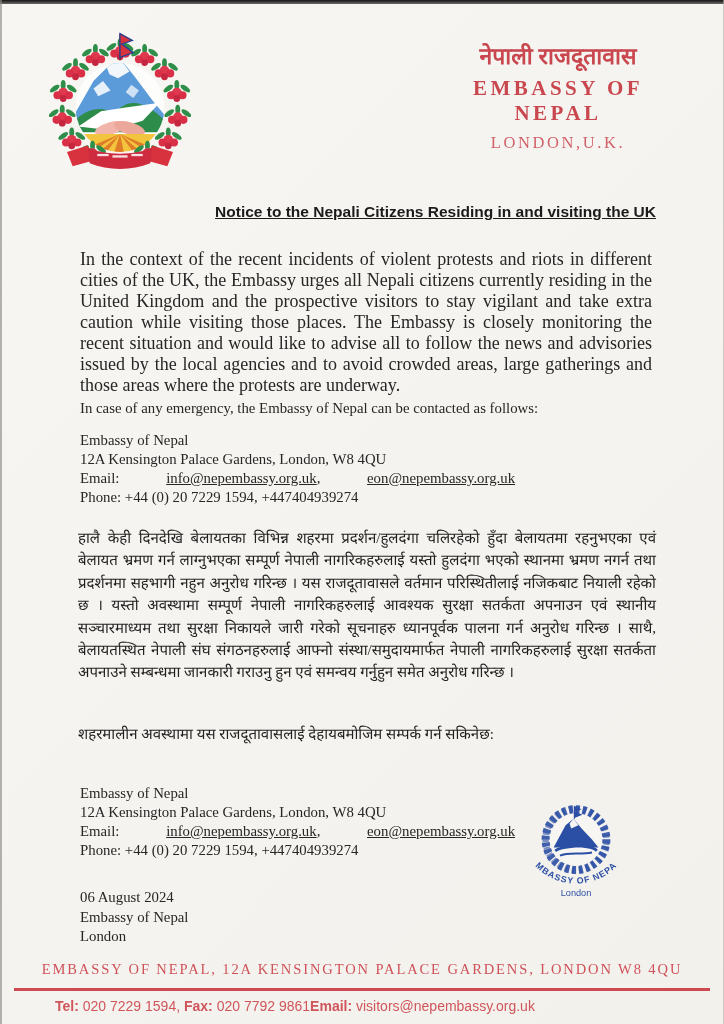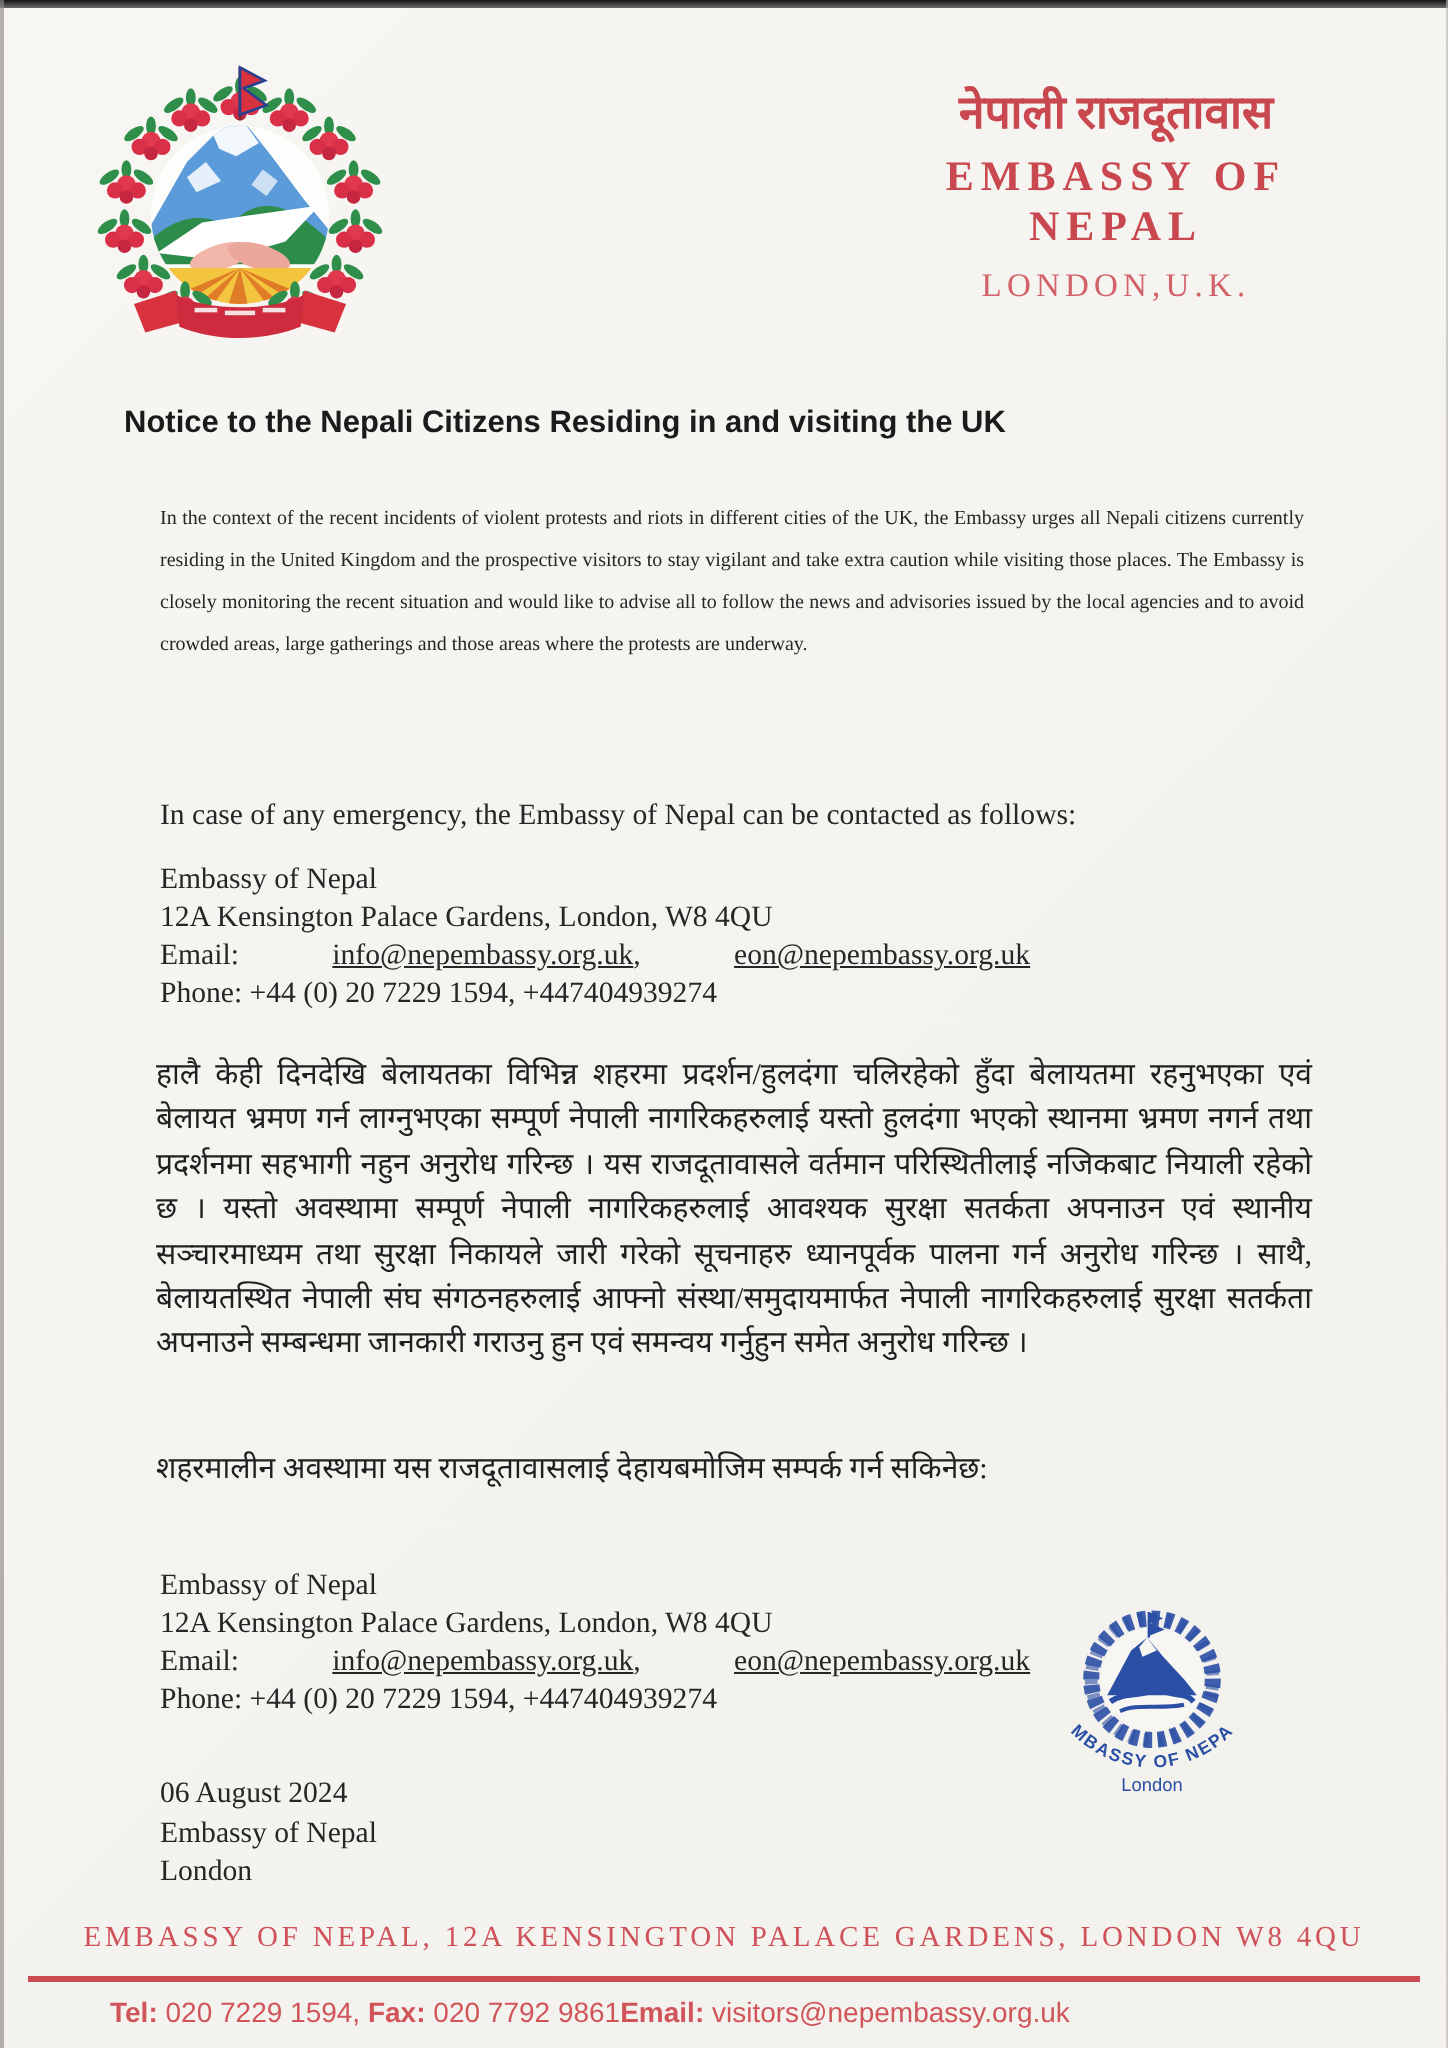--- a/index.html
+++ b/index.html
@@ -15,25 +15,25 @@
   .scan-left { position:absolute; top:0; left:0; width:2px; height:1024px; background:#8d8b87; opacity:.65; }
   .scan-right { position:absolute; top:0; right:0; width:1px; height:1024px; background:#b5b2ad; opacity:.6; }
 
   .emblem { position:absolute; left:42px; top:28px; width:156px; height:142px; }
 
   .header-text { position:absolute; left:428px; top:44px; width:260px; text-align:center; color:#c9474e; }
   .header-nepali { font-size:23px; font-weight:bold; line-height:1.1; }
   .header-embassy { font-size:21px; font-weight:bold; letter-spacing:3.5px; margin-top:7px; }
   .header-location { font-size:16.5px; letter-spacing:2.6px; margin-top:7px; color:#d2626a; }
 
-  .notice-title { position:absolute; left:62px; top:203px; width:572px; text-align:left;
-    font-family:"Liberation Sans", sans-serif; font-weight:bold; font-size:15.5px; color:#1b1b1b; }
+  .notice-title { position:absolute; left:84px; top:203px; width:572px; text-align:right;
+    font-family:"Liberation Sans", sans-serif; font-weight:bold; font-size:15.5px; color:#1b1b1b;text-decoration:underline; }
 
   .para-en { position:absolute; left:80px; top:249px; width:572px;
-    font-size:10px; line-height:21px; text-align:justify; }
+    font-size:18px; line-height:21px; text-align:justify; }
 
   .emerg-en { position:absolute; left:80px; top:400px; width:572px; font-size:14.8px; }
 
   .contact { font-size:14.8px; line-height:19px; }
   .contact-1 { position:absolute; left:80px; top:431px; }
   .contact-2 { position:absolute; left:80px; top:784px; }
   .u { text-decoration:underline; color:#262626;margin-left:43px; }
 
   .para-np { position:absolute; left:78px; top:527px; width:578px;
     font-size:15px; line-height:22.4px; text-align:justify; color:#1f1f1f; }

